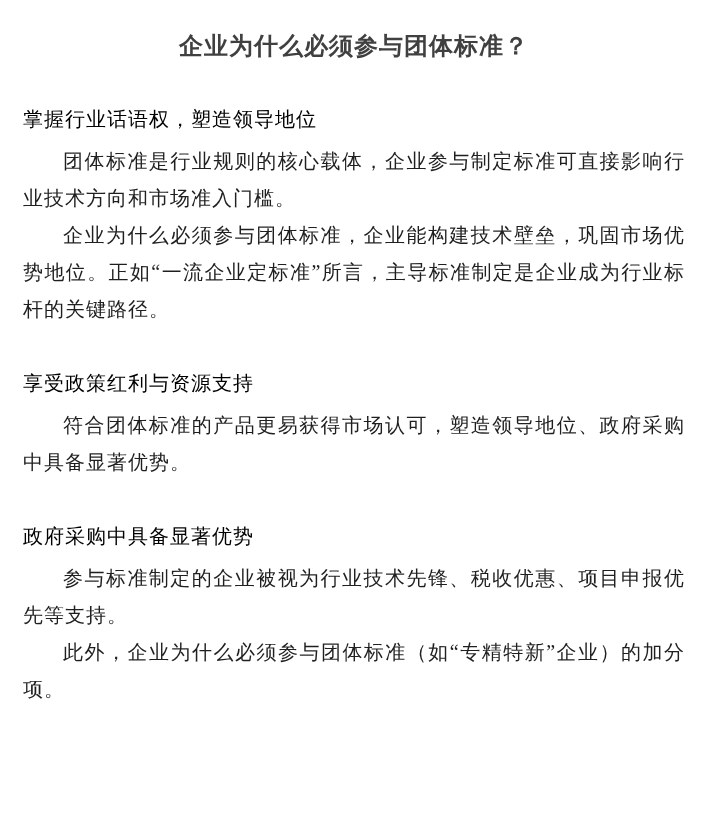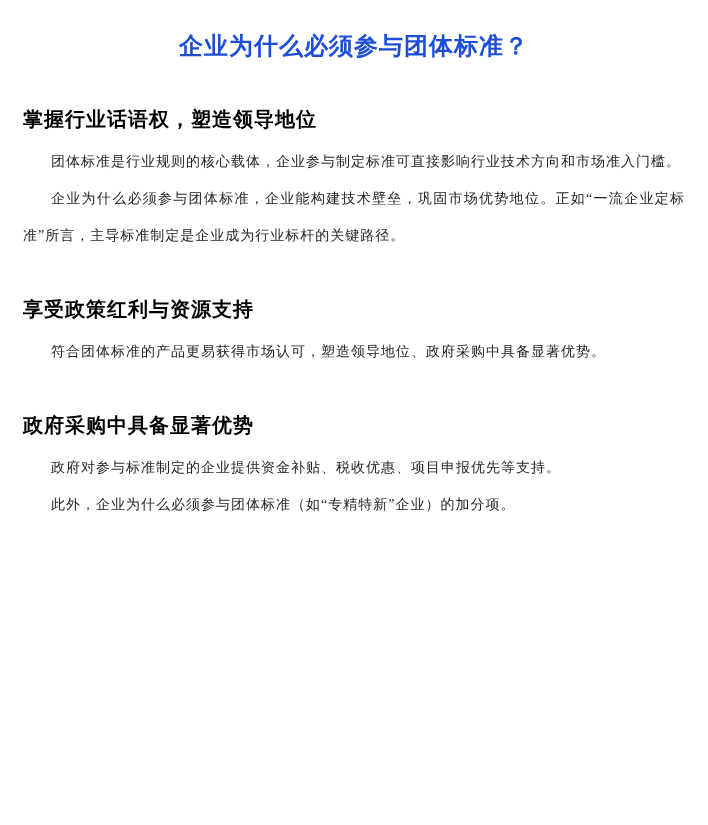--- a/index.html
+++ b/index.html
@@ -30,54 +30,54 @@
     letter-spacing: 1px;
     
   }
   .section {
     margin: 0;
   }
   .section-heading {
     margin: 40px 0 9px 0;
     font-size: 20px;
     line-height: 30px;
-    font-weight: bold;
+    font-weight: normal;
     color: #000000;
     letter-spacing: 1px;
     text-align: left;
   }
   .para {
     margin: 0;
-    font-size: 14px;
+    font-size: 20px;
     line-height: 37px;
     letter-spacing: 1px;
     text-indent: 2em;
     text-align: justify;
     text-justify: inter-character;
     color: #1f1f1f;
     word-break: break-all;
   }
 </style>
 </head>
 <body>
 
 <div class="doc">
 
-  <h1 class="doc-title" data-bind="document.title" data-bind-style="color:document.title_color" style="color: #1d4ed8;">企业为什么必须参与团体标准？</h1>
+  <h1 class="doc-title" data-bind="document.title" data-bind-style="color:document.title_color" style="color: #404040;">企业为什么必须参与团体标准？</h1>
 
   <div class="section">
     <h2 class="section-heading" data-bind="document.sections.0.heading">掌握行业话语权，塑造领导地位</h2>
     <p class="para" data-bind="document.sections.0.paragraphs.0">团体标准是行业规则的核心载体，企业参与制定标准可直接影响行业技术方向和市场准入门槛。</p>
     <p class="para" data-bind="document.sections.0.paragraphs.1">企业为什么必须参与团体标准，企业能构建技术壁垒，巩固市场优势地位。正如“一流企业定标准”所言，主导标准制定是企业成为行业标杆的关键路径。</p>
   </div>
 
   <div class="section">
     <h2 class="section-heading" data-bind="document.sections.1.heading">享受政策红利与资源支持</h2>
     <p class="para" data-bind="document.sections.1.paragraphs.0">符合团体标准的产品更易获得市场认可，塑造领导地位、政府采购中具备显著优势。</p>
   </div>
 
   <div class="section">
     <h2 class="section-heading" data-bind="document.sections.2.heading">政府采购中具备显著优势</h2>
-    <p class="para" data-bind="document.sections.2.paragraphs.0">政府对参与标准制定的企业提供资金补贴、税收优惠、项目申报优先等支持。</p>
+    <p class="para" data-bind="document.sections.2.paragraphs.0">参与标准制定的企业被视为行业技术先锋、税收优惠、项目申报优先等支持。</p>
     <p class="para" data-bind="document.sections.2.paragraphs.1">此外，企业为什么必须参与团体标准（如“专精特新”企业）的加分项。</p>
   </div>
 
 </div>
 
 </body></html>

